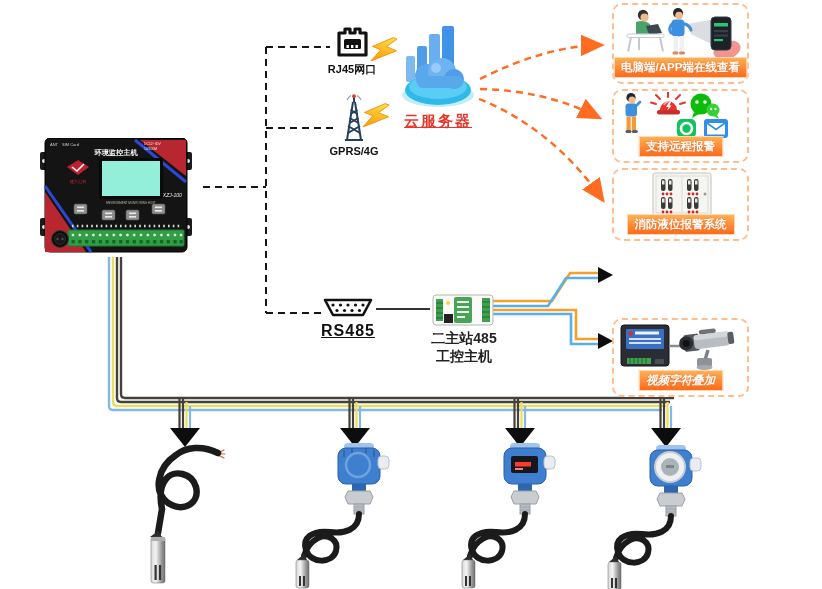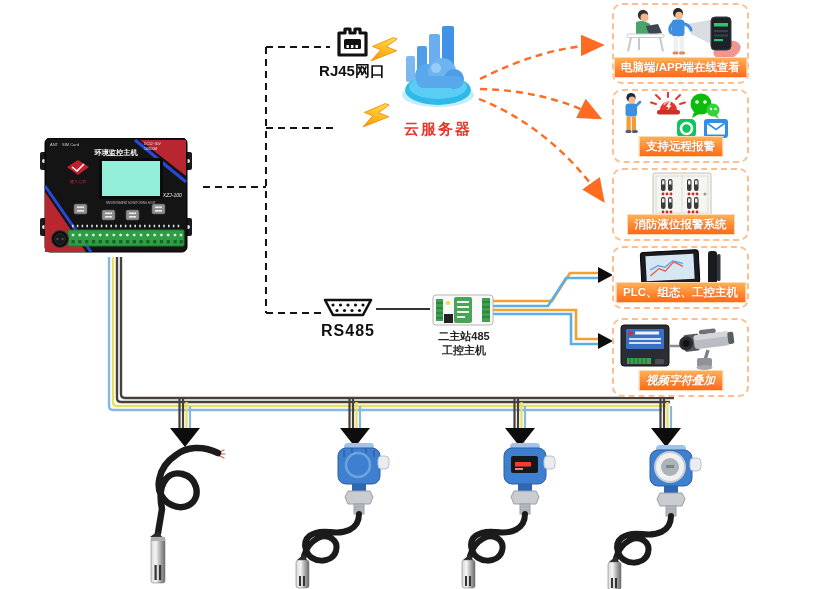--- a/index.html
+++ b/index.html
@@ -3,24 +3,24 @@
 <meta charset="utf-8">
 <style>
   html,body{margin:0;padding:0;background:#fff;}
   .stage{position:relative;width:822px;height:589px;background:#fff;overflow:hidden;
          font-family:"Liberation Sans",sans-serif;}
   .abs{position:absolute;}
   svg{display:block;}
   
   .node{position:absolute;text-align:center;}
   .node .icon{margin:0 auto;}
-  .node-label{font-weight:bold;color:#111;font-size:15px;margin-top:2px;white-space:nowrap;}
-  .cloud-label{color:#e8352a;font-size:15px;font-weight:bold;letter-spacing:2px;margin-top:12px;}
-  .rs485-label{font-size:16px;font-weight:800;letter-spacing:1px;}
-  .switch-label{font-size:11px;line-height:1.2;font-weight:bold;color:#222;margin-top:1px;white-space:nowrap;}
+  .node-label{font-weight:bold;color:#111;font-size:11px;margin-top:2px;white-space:nowrap;}
+  .cloud-label{color:#e8352a;font-size:15px;font-weight:bold;letter-spacing:2px;margin-top:4px;text-decoration:underline;}
+  .rs485-label{font-size:16px;font-weight:800;letter-spacing:1px;text-decoration:underline;}
+  .switch-label{font-size:14px;line-height:1.2;font-weight:bold;color:#222;margin-top:1px;white-space:nowrap;}
   
   .ep{position:absolute;left:612px;width:137px;border:2px dashed #ffbe90;border-radius:10px;
       background:#fff;box-sizing:border-box;}
   .ep-illu{position:absolute;top:1px;left:1px;}
   .ep-label{position:absolute;bottom:4px;left:50%;transform:translateX(-50%);
       background:linear-gradient(180deg,#ffb054,#ff6a1a);color:#fff;font-weight:bold;
       font-size:11.5px;padding:2px 7px;border-radius:0;border:1px solid #ffd9b3;
       white-space:nowrap;text-shadow:0 0 2px rgba(180,40,0,.4);}
   #ep1{top:3px;height:81px;}
   #ep2{top:89px;height:74px;}
@@ -215,20 +215,42 @@
       <rect x="12" y="13" width="17" height="10" rx="1.5" fill="#111"></rect>
       <g fill="#fff">
           <rect x="14.5" y="19" width="2.4" height="3"></rect>
           <rect x="19" y="19" width="2.4" height="3"></rect>
           <rect x="23.5" y="19" width="2.4" height="3"></rect>
         </g>
     </svg>
     <div class="node-label">RJ45网口</div>
   </div>
 
+  <div class="node" style="left:316px;top:93px;width:76px;">
+    <svg class="icon" width="40" height="50" viewBox="0 0 40 50">
+      <g stroke="#23415f" stroke-width="2" fill="none">
+        <path d="M13,47 L19,9"></path>
+          <path d="M27,47 L21,9"></path>
+          <path d="M11,47 H29"></path>
+        <path d="M14,40 L26,33"></path>
+          <path d="M26,40 L14,33"></path>
+        <path d="M15.5,30 L24.5,25"></path>
+          <path d="M24.5,30 L15.5,25"></path>
+        <path d="M16.5,21 L23.5,17"></path>
+          <path d="M23.5,21 L16.5,17"></path>
+        <line x1="20" y1="9" x2="20" y2="3"></line>
+      </g>
+      <circle cx="20" cy="3.2" r="1.9" fill="#e03a2e"></circle>
+      <g stroke="#8aa6c0" stroke-width="1.3" fill="none">
+        <path d="M13,7 a9,9 0 0 1 4,-4.5"></path>
+          <path d="M27,7 a9,9 0 0 0 -4,-4.5"></path>
+      </g>
+    </svg>
+    <div class="node-label">GPRS/4G</div>
+  </div>
 
   <div class="node" style="left:398px;top:24px;width:80px;">
     <svg class="icon" width="76" height="84" viewBox="0 0 76 84">
       <ellipse cx="38" cy="71" rx="36" ry="12" fill="#c3ecf9"></ellipse>
       <g>
         <rect x="6" y="32" width="9" height="26" rx="2" fill="#7db8ee"></rect>
         <rect x="17" y="22" width="10" height="36" rx="2" fill="#4f9de8"></rect>
         <rect x="29" y="10" width="11" height="48" rx="2" fill="#6aaef0"></rect>
         <rect x="42" y="2" width="12" height="56" rx="2" fill="#3f92e6"></rect>
       </g>
@@ -418,35 +440,20 @@
       </g>
       <g>
         <rect x="89" y="27" width="24" height="19" rx="3" fill="#2f8fe8"></rect>
         <rect x="92" y="31" width="18" height="11.5" fill="#fff"></rect>
         <path d="M92,31 l9,6.5 9,-6.5" stroke="#2f8fe8" stroke-width="1.6" fill="none"></path>
       </g>
     </svg>
     <div class="ep-label">支持远程报警</div>
   </div>
 
-  <div class="ep" id="ep4">
-    <svg class="ep-illu" width="131" height="37" viewBox="0 0 131 37">
-      <g transform="rotate(-3 55 18)">
-        <rect x="26" y="2" width="58" height="33" rx="3" fill="#1a1b1e" stroke="#000"></rect>
-        <rect x="31" y="6" width="48" height="25" fill="#d6e6f2"></rect>
-        <path d="M35,26 l9,-7 6,3 9,-9 9,5" stroke="#e8604a" stroke-width="1.4" fill="none"></path>
-        <path d="M35,20 l8,-4 7,2 8,-6 10,3" stroke="#4f9de8" stroke-width="1.2" fill="none"></path>
-      </g>
-      <g>
-        <rect x="93" y="2" width="9" height="33" rx="3" fill="#1a1b1e"></rect>
-        <rect x="102" y="5" width="3.5" height="27" rx="1.5" fill="#34373c"></rect>
-      </g>
-    </svg>
-    <div class="ep-label">PLC、组态、工控主机</div>
-  </div>
 
   <div class="ep" id="ep5">
     <svg class="ep-illu" width="131" height="53" viewBox="0 0 131 53">
       <g>
         <rect x="6" y="4" width="48" height="41" rx="3" fill="#2a2d33" stroke="#121418"></rect>
         <rect x="11" y="8" width="38" height="20" rx="1" fill="#3a6fc4"></rect>
         <circle cx="15.5" cy="12.5" r="2.2" fill="#d23030"></circle>
         <rect x="20" y="10.5" width="24" height="3" fill="#fff" opacity="0.92"></rect>
         <rect x="14" y="17" width="32" height="2" fill="#cfe0f8"></rect>
         <rect x="14" y="21" width="32" height="2" fill="#cfe0f8"></rect>

